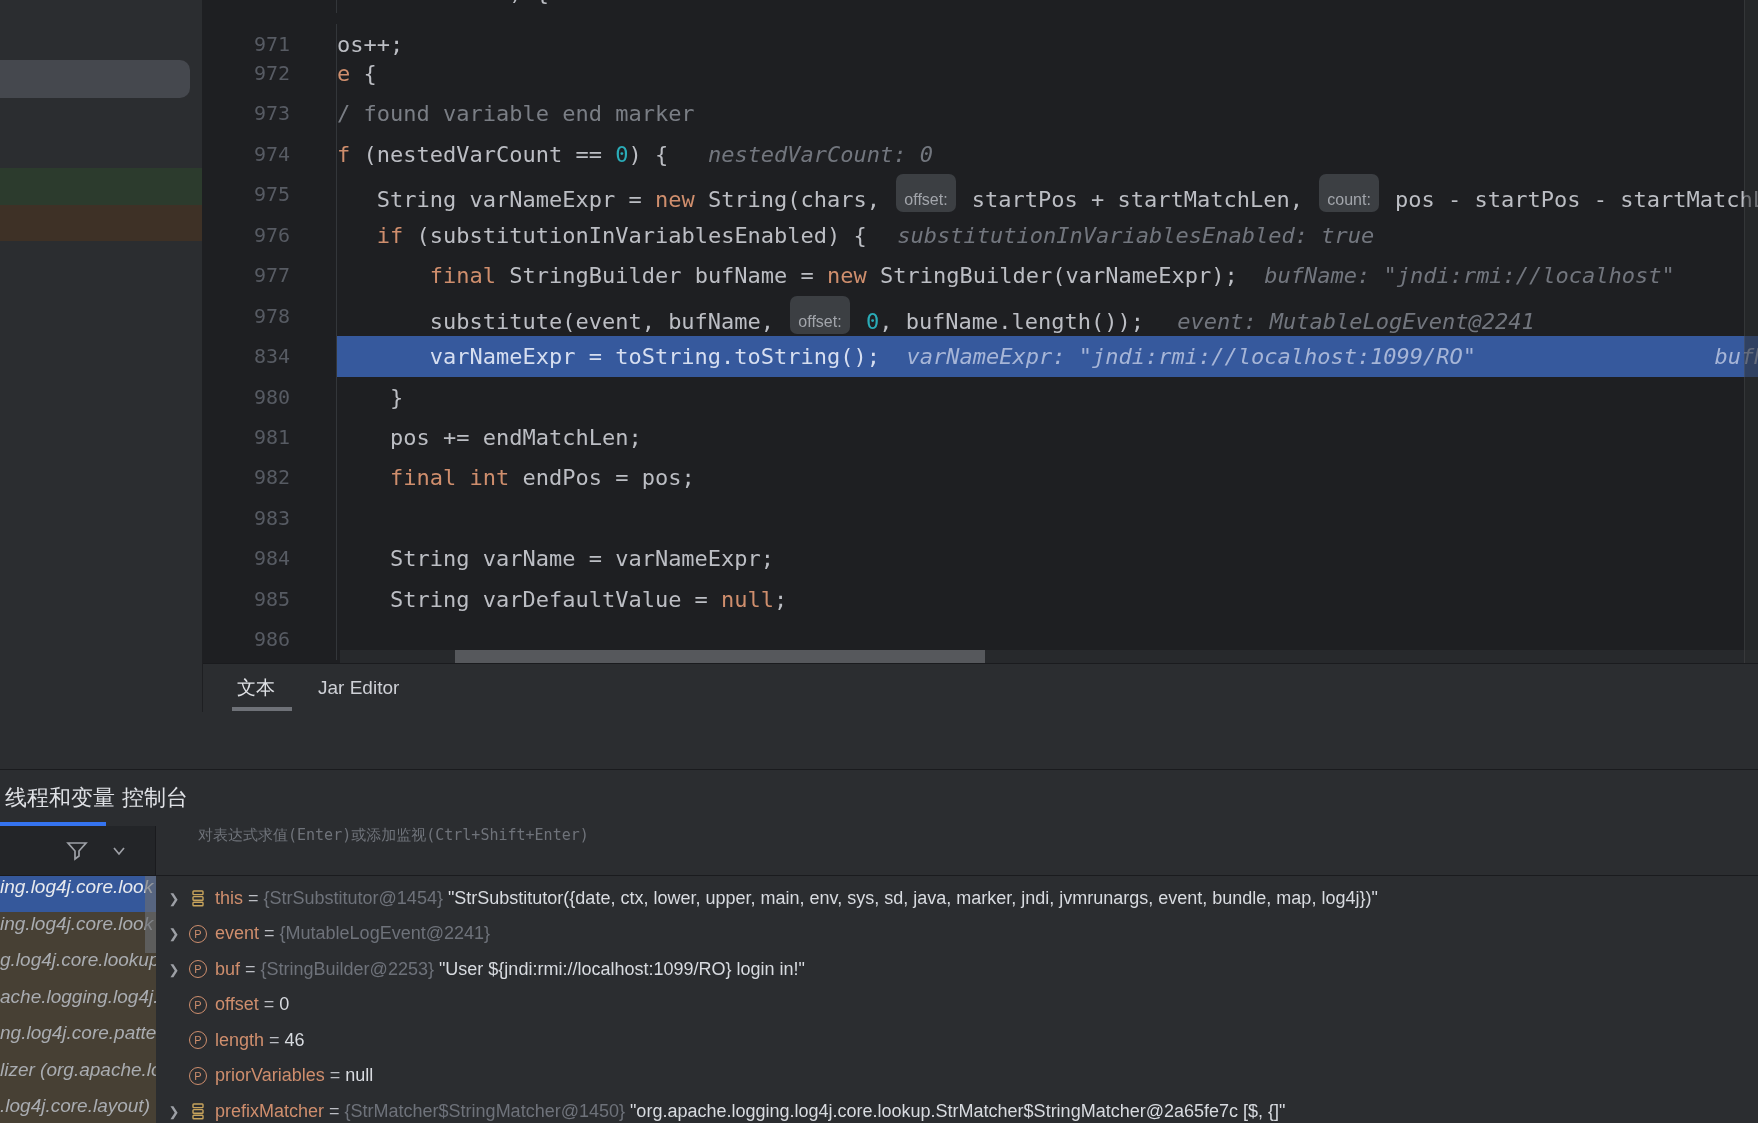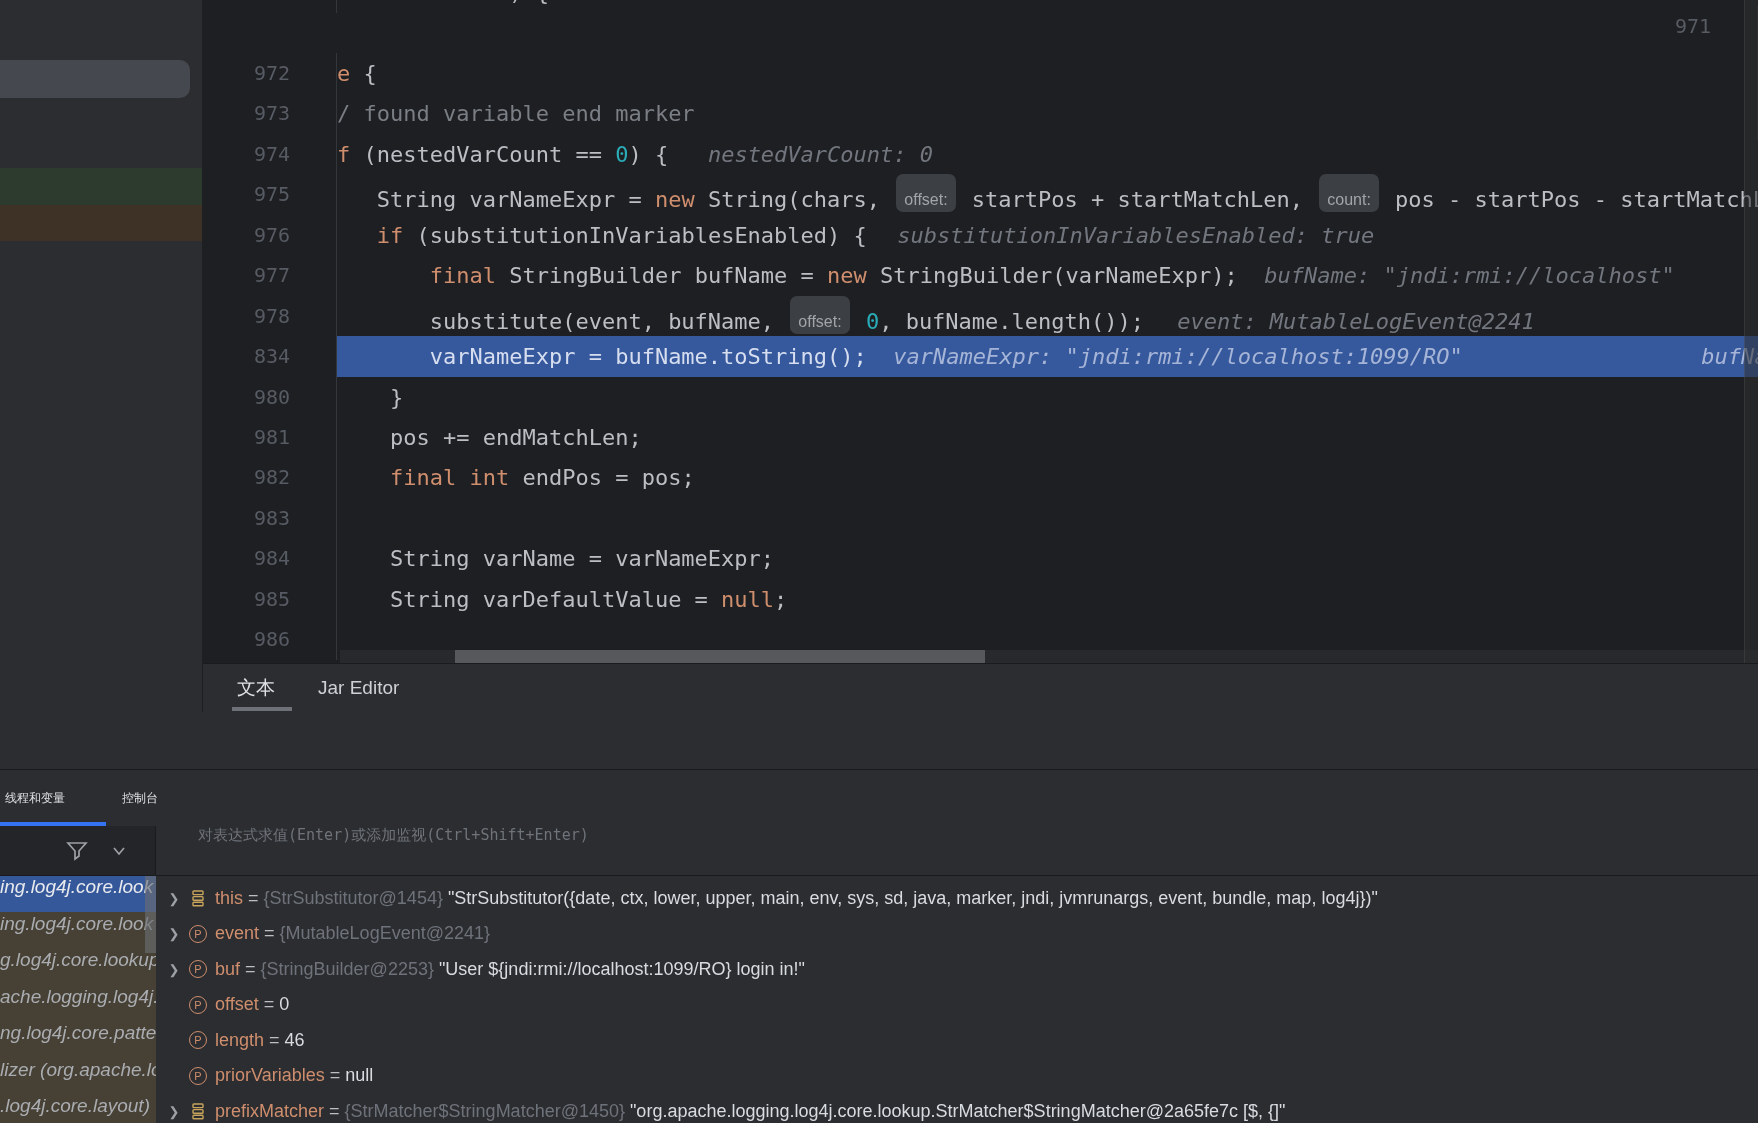--- a/index.html
+++ b/index.html
@@ -38,21 +38,21 @@
   
   #tabstrip{position:absolute;left:203px;top:663px;width:1555px;height:49px;background:#2b2d30;border-top:1px solid #1a1b1e;box-sizing:border-box;}
   .ed-tab{position:absolute;top:0;height:48px;line-height:48px;font-size:19px;color:#dfe1e5;}
   #tab-text{left:34px;}
   #tab-jar{left:115px;color:#ced0d6;}
   #tab-text-underline{position:absolute;left:29px;top:43px;width:60px;height:4px;background:#6e7177;}
   
   #midgap{position:absolute;left:0;top:712px;width:1758px;height:58px;background:#2b2d30;border-bottom:1px solid #1a1b1e;box-sizing:border-box;}
   
   #debug-tabs{position:absolute;left:0;top:770px;width:1758px;height:56px;background:#2b2d30;}
-  .dbg-tab{position:absolute;top:0;height:56px;line-height:56px;font-size:12px;color:#dfe1e5;}
+  .dbg-tab{position:absolute;top:0;height:56px;line-height:56px;font-size:22px;color:#dfe1e5;}
   #dbg-tab-threads{left:5px;}
   #dbg-tab-console{left:122px;}
   #dbg-tab-underline{position:absolute;left:0;top:52px;width:106px;height:4px;background:#3574f0;}
   
   #dbg-toolbar-left{position:absolute;left:0;top:826px;width:156px;height:50px;background:#232528;border-bottom:1px solid #1a1b1e;border-right:1px solid #1a1b1e;box-sizing:border-box;}
   #watch-row{position:absolute;left:156px;top:826px;width:1602px;height:50px;background:#2b2d30;border-bottom:1px solid #1a1b1e;box-sizing:border-box;}
   #watch-placeholder{position:absolute;left:14px;top:0;height:50px;line-height:50px;
     font:15px "DejaVu Sans Mono",monospace;color:#6f737a;white-space:nowrap;margin-left:28px;}
   #funnel-btn{position:absolute;left:66px;top:15px;width:22px;height:20px;}
   #filter-chevron{position:absolute;left:110px;top:18px;width:18px;height:14px;}
@@ -84,21 +84,21 @@
   <div class="lp-green"></div>
   <div class="lp-brown"></div>
 </div>
 
 <div id="editor">
   <div id="code-lines">
       <div class="crow" style="top: -28px;">
         <div class="lnum"></div>
         <div class="lcode"><span class="tok-d">             ) {</span></div>
       </div>
-      <div class="crow" style="top: 6px; flex-direction: column;">
+      <div class="crow" style="top: 24px;">
         <div class="lnum">971</div>
         <div class="lcode"><span class="tok-d">os++;</span></div>
       </div>
       <div class="crow" style="top: 52.9px;">
         <div class="lnum">972</div>
         <div class="lcode"><span class="tok-k">e</span><span class="tok-d"> {</span></div>
       </div>
       <div class="crow" style="top: 93.35px;">
         <div class="lnum">973</div>
         <div class="lcode"><span class="tok-c">/ found variable end marker</span></div>
@@ -118,21 +118,21 @@
       <div class="crow" style="top: 255.15px;">
         <div class="lnum">977</div>
         <div class="lcode"><span class="tok-d">       </span><span class="tok-k">final</span><span class="tok-d"> StringBuilder bufName = </span><span class="tok-k">new</span><span class="tok-d"> StringBuilder(varNameExpr);</span><span class="hint" style="margin-left: 2ch;">bufName: "jndi:rmi://localhost"</span></div>
       </div>
       <div class="crow" style="top: 295.6px;">
         <div class="lnum">978</div>
         <div class="lcode"><span class="tok-d">       substitute(event, bufName, </span><span class="chip">offset:</span><span class="tok-d"> </span><span class="tok-n">0</span><span class="tok-d">, bufName.length());</span><span class="hint" style="margin-left: 2.5ch;">event: MutableLogEvent@2241</span></div>
       </div>
       <div class="crow exec" style="top: 336.05px;">
         <div class="lnum">834</div>
-        <div class="lcode"><span class="tok-d">       varNameExpr = bufName.toString();</span><span class="hint" style="margin-left: 2ch;">varNameExpr: "jndi:rmi://localhost:1099/RO"</span><span class="hint" style="margin-left: 18ch;">bufName:</span></div>
+        <div class="lcode"><span class="tok-d">       varNameExpr = toString.toString();</span><span class="hint" style="margin-left: 2ch;">varNameExpr: "jndi:rmi://localhost:1099/RO"</span><span class="hint" style="margin-left: 18ch;">bufName:</span></div>
       </div>
       <div class="crow" style="top: 376.5px;">
         <div class="lnum">980</div>
         <div class="lcode"><span class="tok-d">    }</span></div>
       </div>
       <div class="crow" style="top: 416.95px;">
         <div class="lnum">981</div>
         <div class="lcode"><span class="tok-d">    pos += endMatchLen;</span></div>
       </div>
       <div class="crow" style="top: 457.4px;">

